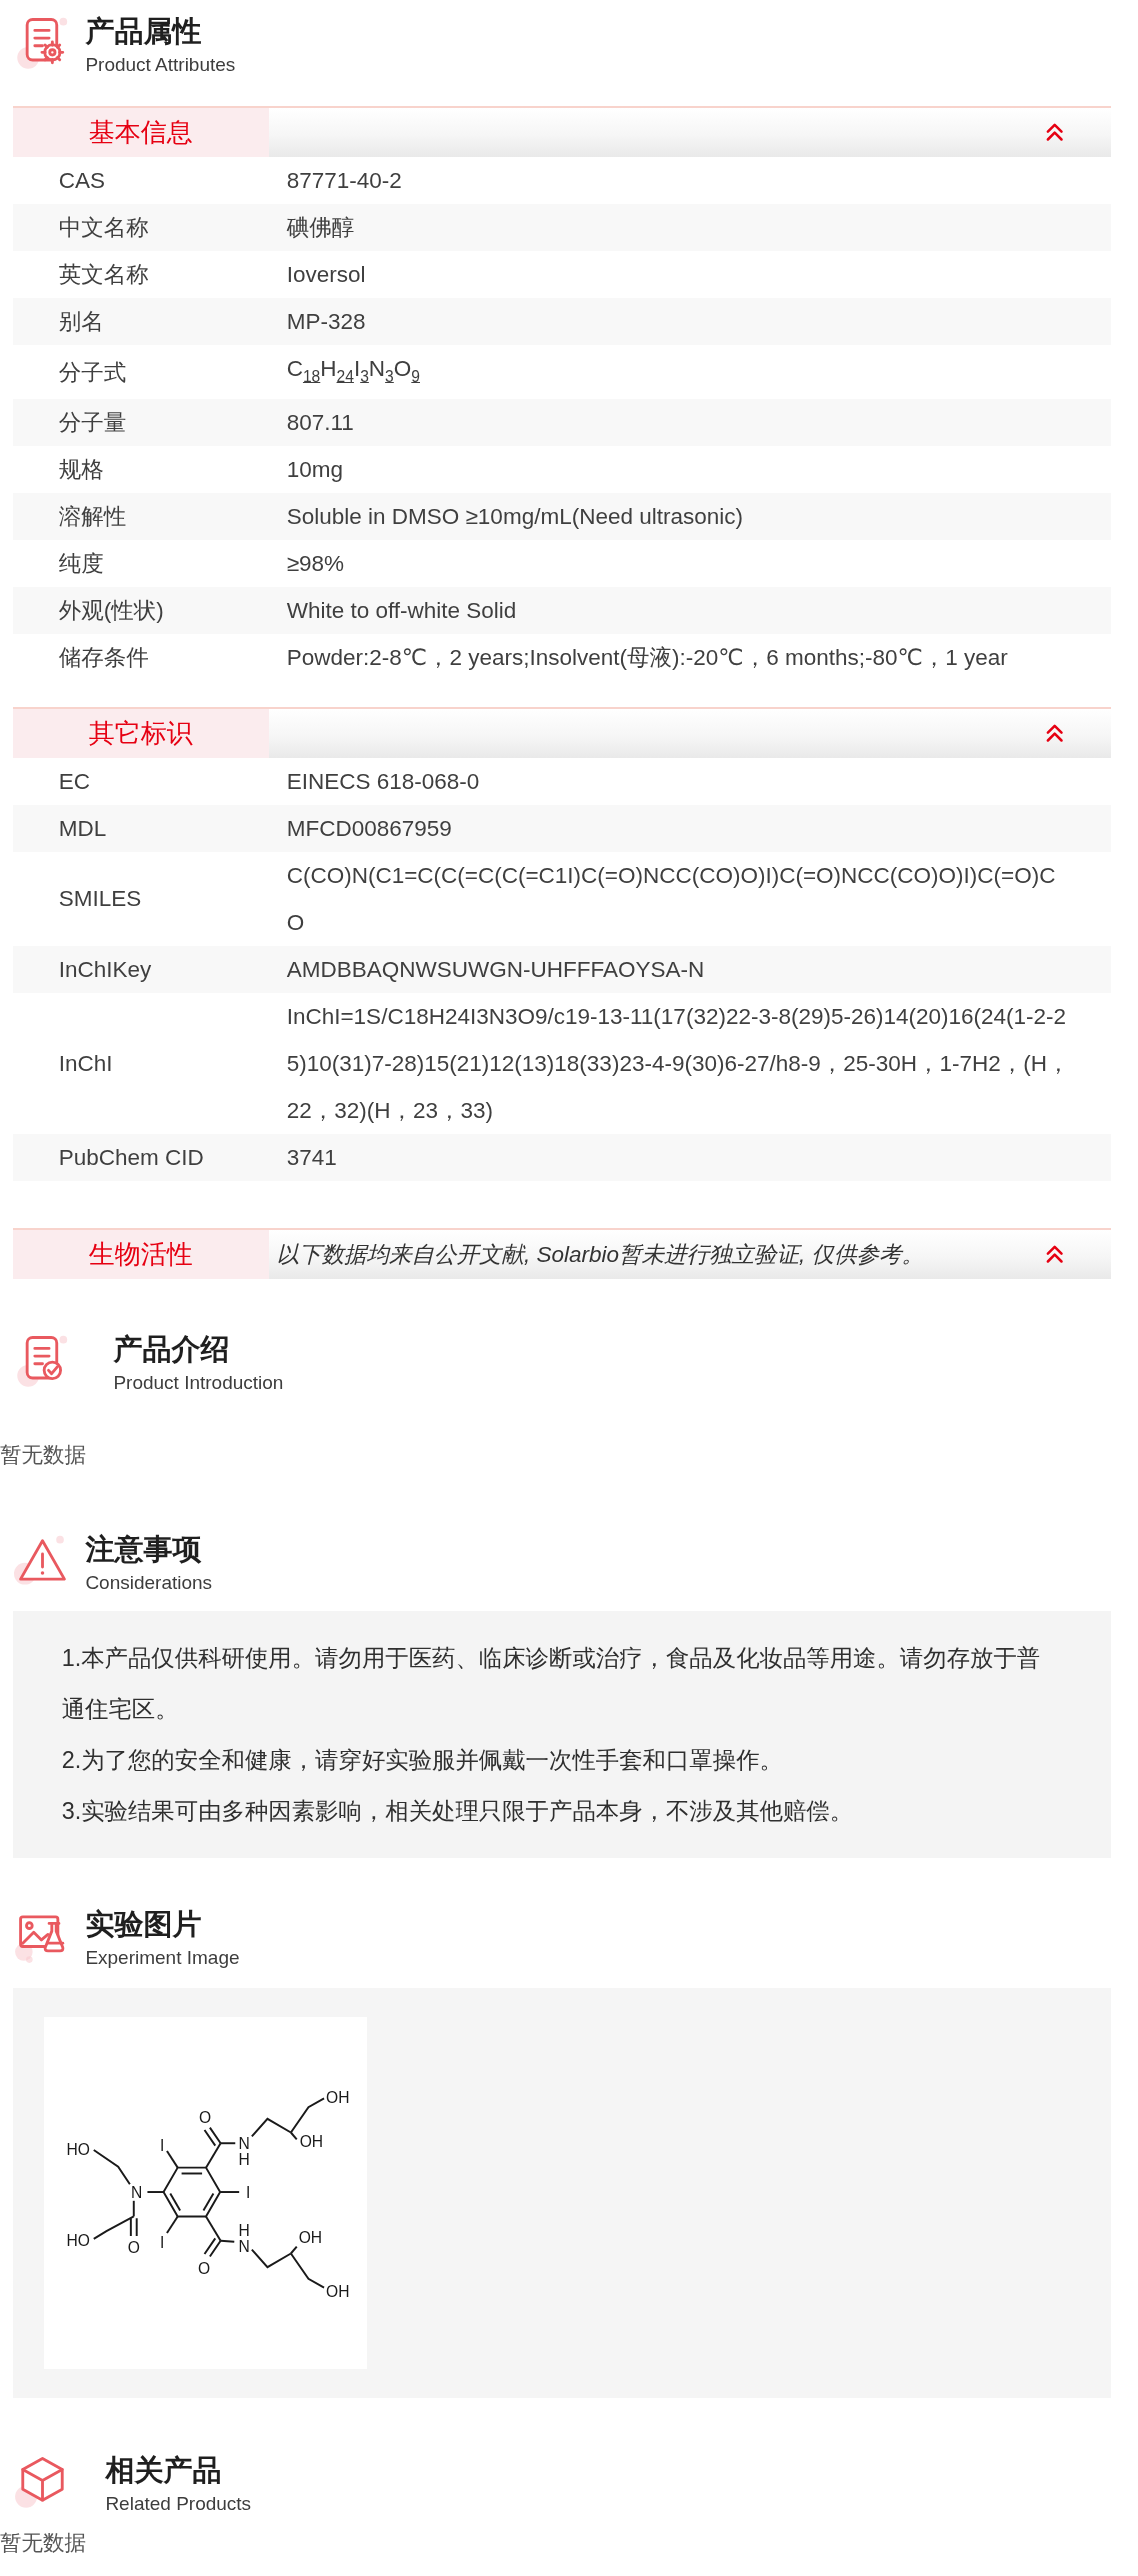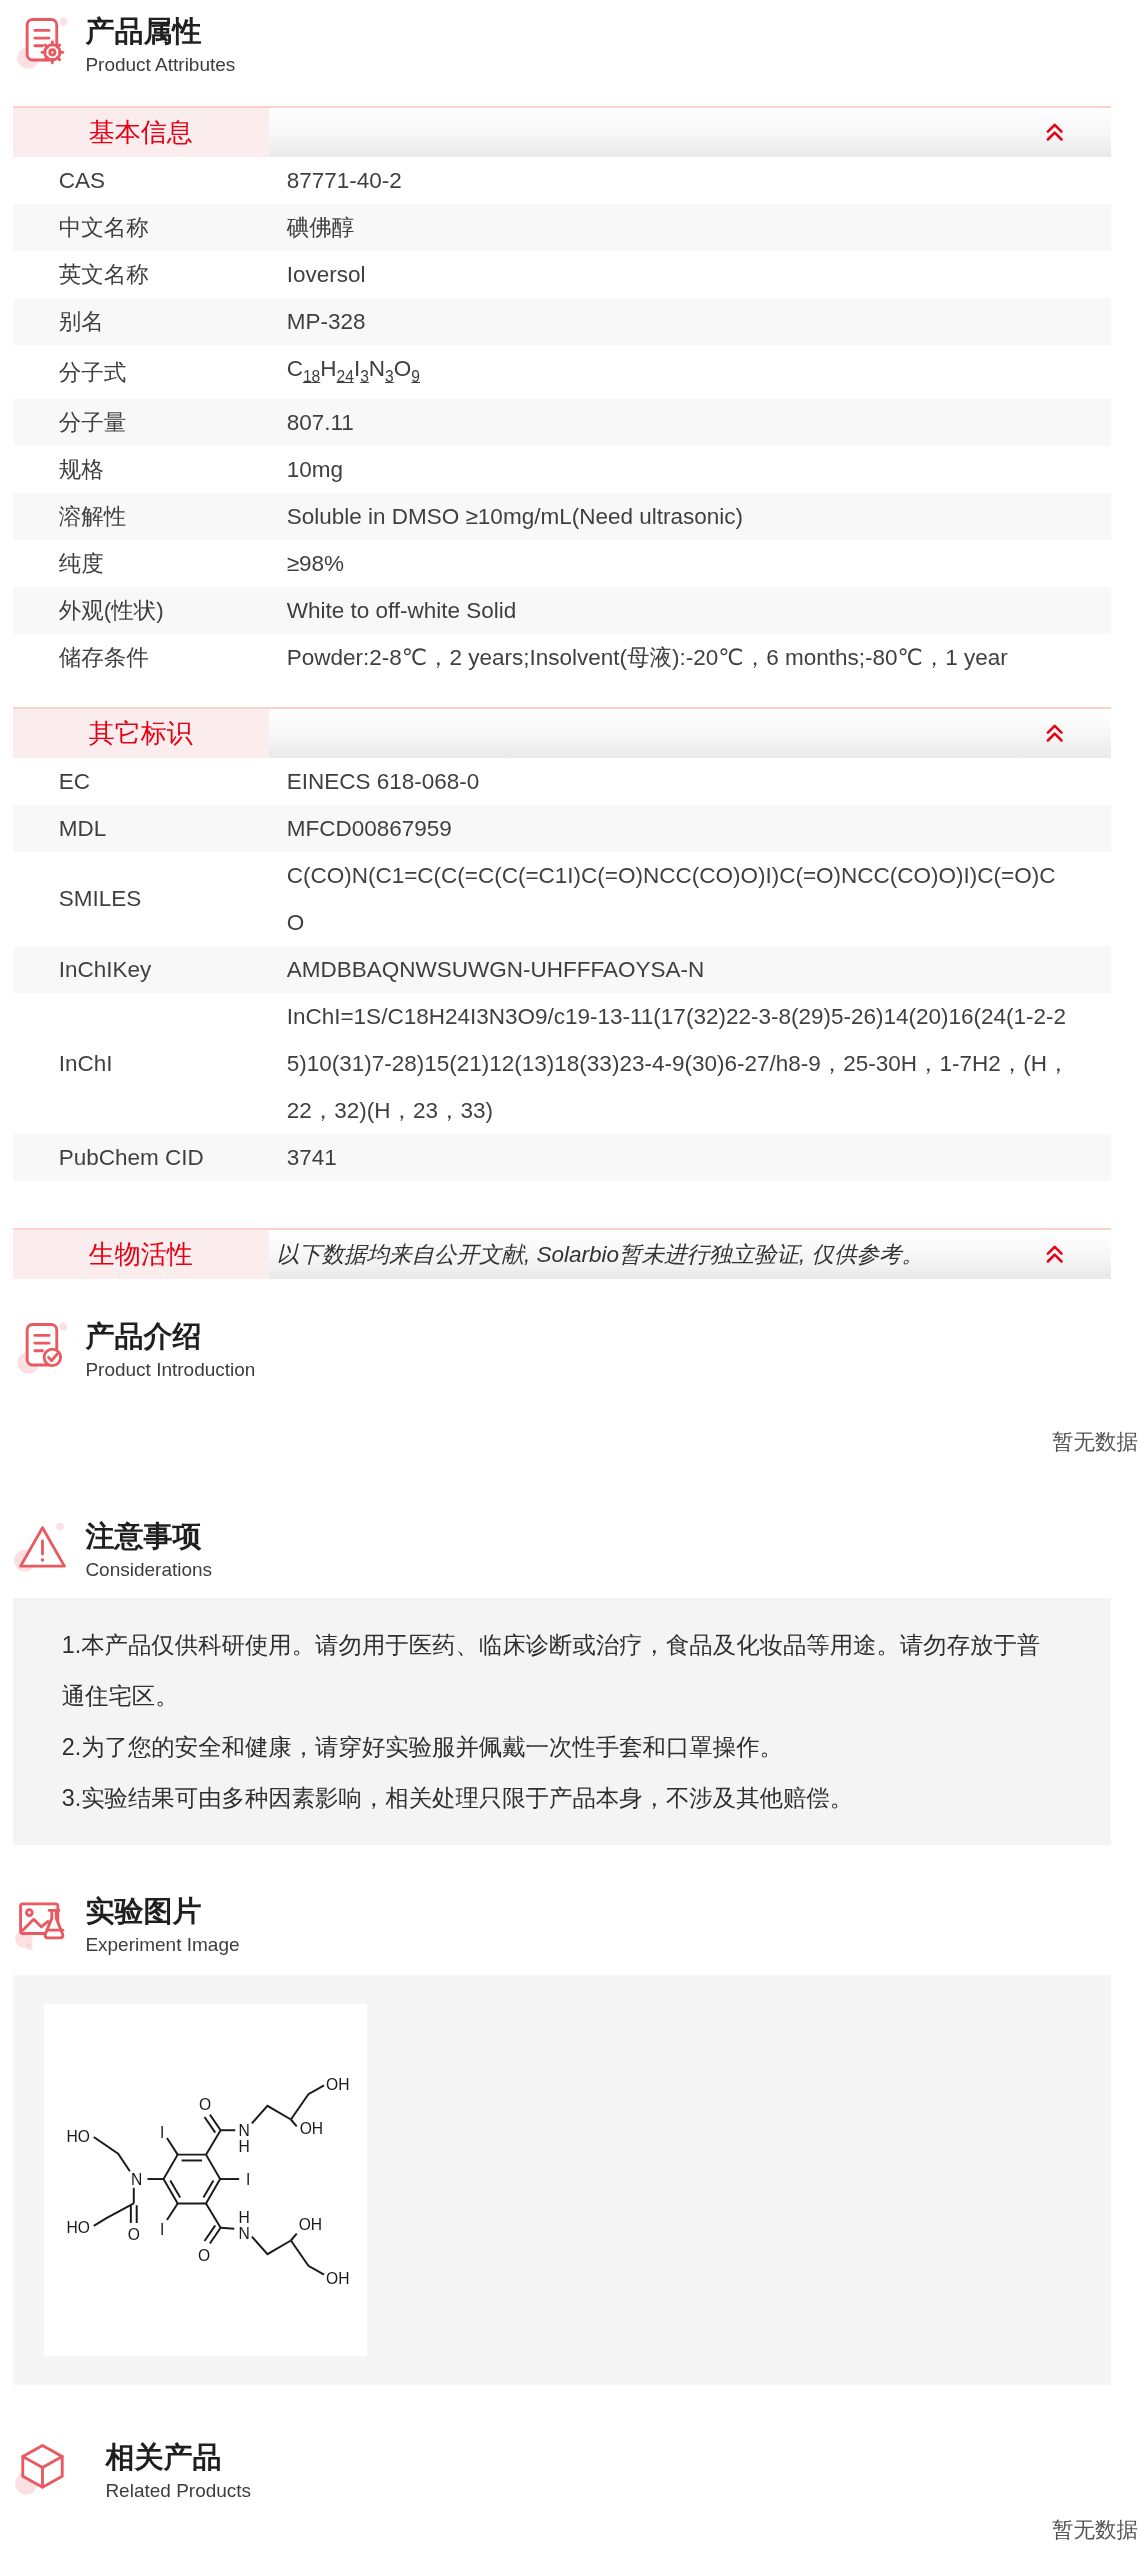--- a/index.html
+++ b/index.html
@@ -23,41 +23,41 @@
   .collapse{position:absolute;right:45px;top:12.7px;width:23.4px;height:23.4px;cursor:pointer;}
 
   
   .attr-table{width:100%;}
   .attr-row{display:flex;align-items:center;min-height:47px;line-height:47px;font-size:22.5px;color:#3f3f3f;}
   .attr-row:nth-child(even){background:#f8f8f8;}
   .attr-row .lbl{width:228px;padding-left:46px;flex:none;}
   .attr-row .val{flex:1;padding-right:41px;word-break:break-all;}
   .attr-row .val sub{font-size:15.6px;text-decoration:underline;}
 
-  .nodata{width:1138px;text-align:right;font-size:21.5px;color:#555;}
+  .nodata{width:1138px;text-align:left;font-size:21.5px;color:#555;}
 
   
   .consider-box{background:#f4f4f4;margin:15.6px 27px 0 12.7px;padding:21.5px 49px;}
   .consider-box p{margin:0;font-size:23.4px;line-height:51px;color:#2f2f2f;}
 
   
   .exp-panel{background:#f5f5f5;margin:17.6px 27px 0 12.7px;height:410px;padding:29px 0 0 31px;box-sizing:border-box;}
   .structure{width:323px;height:352px;background:#fff;display:block;}
   .structure text{font-size:16px;fill:#1a1a1a;font-family:"Liberation Sans","DejaVu Sans",sans-serif;}
   .structure .bond{stroke:#1a1a1a;stroke-width:2;fill:none;}
 
   .hicon{stroke:var(--icon);stroke-width:2.6;fill:none;stroke-linecap:round;stroke-linejoin:round;}
   .hicon .blob{fill:var(--icon-soft);stroke:none;opacity:.55;}
   .hicon .paper{fill:#fff;}
   .chev{stroke:var(--accent);stroke-width:2.6;fill:none;stroke-linecap:round;stroke-linejoin:round;}
 
   .mt-attr{margin-top:29px;}
   .mt-other{margin-top:25.4px;}
   .mt-bio{margin-top:47px;}
-  .head-intro{margin-top:40px;}
+  .head-intro{margin-top:53px;gap:28px;}
   .nd-intro{margin-top:45px;}
   .head-consider{margin-top:63px;}
   .head-exp{margin-top:49px;}
   .head-rel{margin-top:55px;gap:20px;}
   .nd-rel{margin-top:11.7px;padding-bottom:21.5px;}
 </style>
 </head>
 <body style="--accent: #e60012; --icon: #e9595f;">
 
 <div class="section-head" style="padding-top:13.7px">

